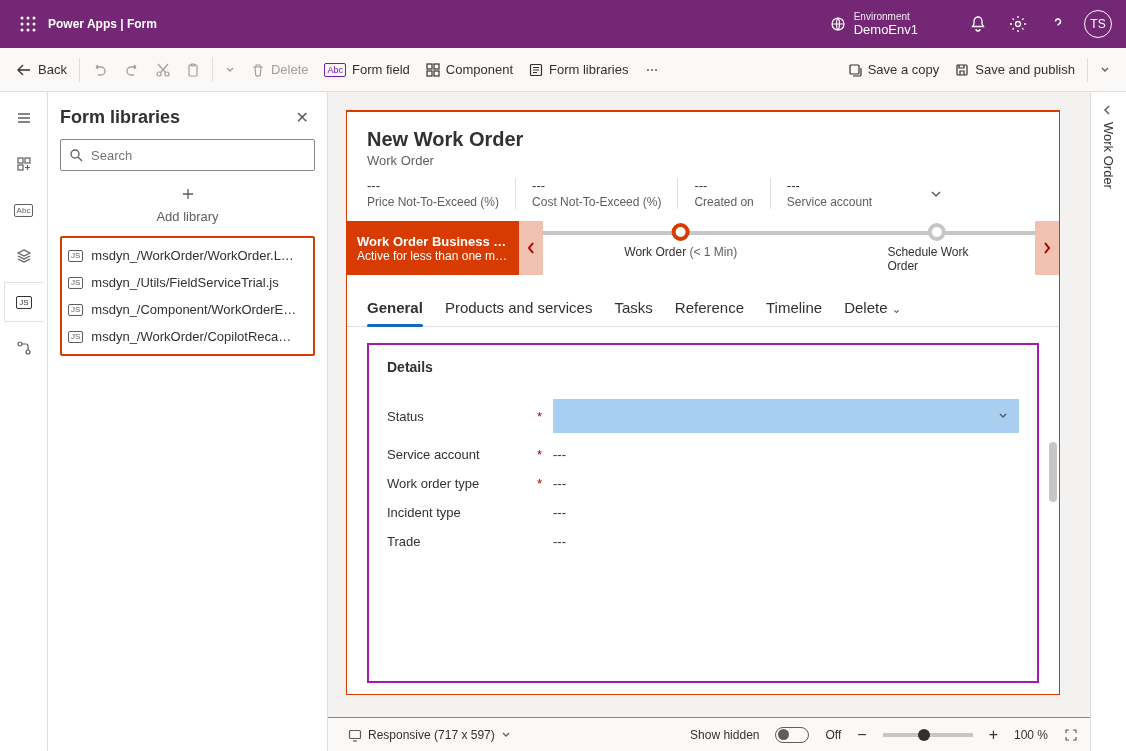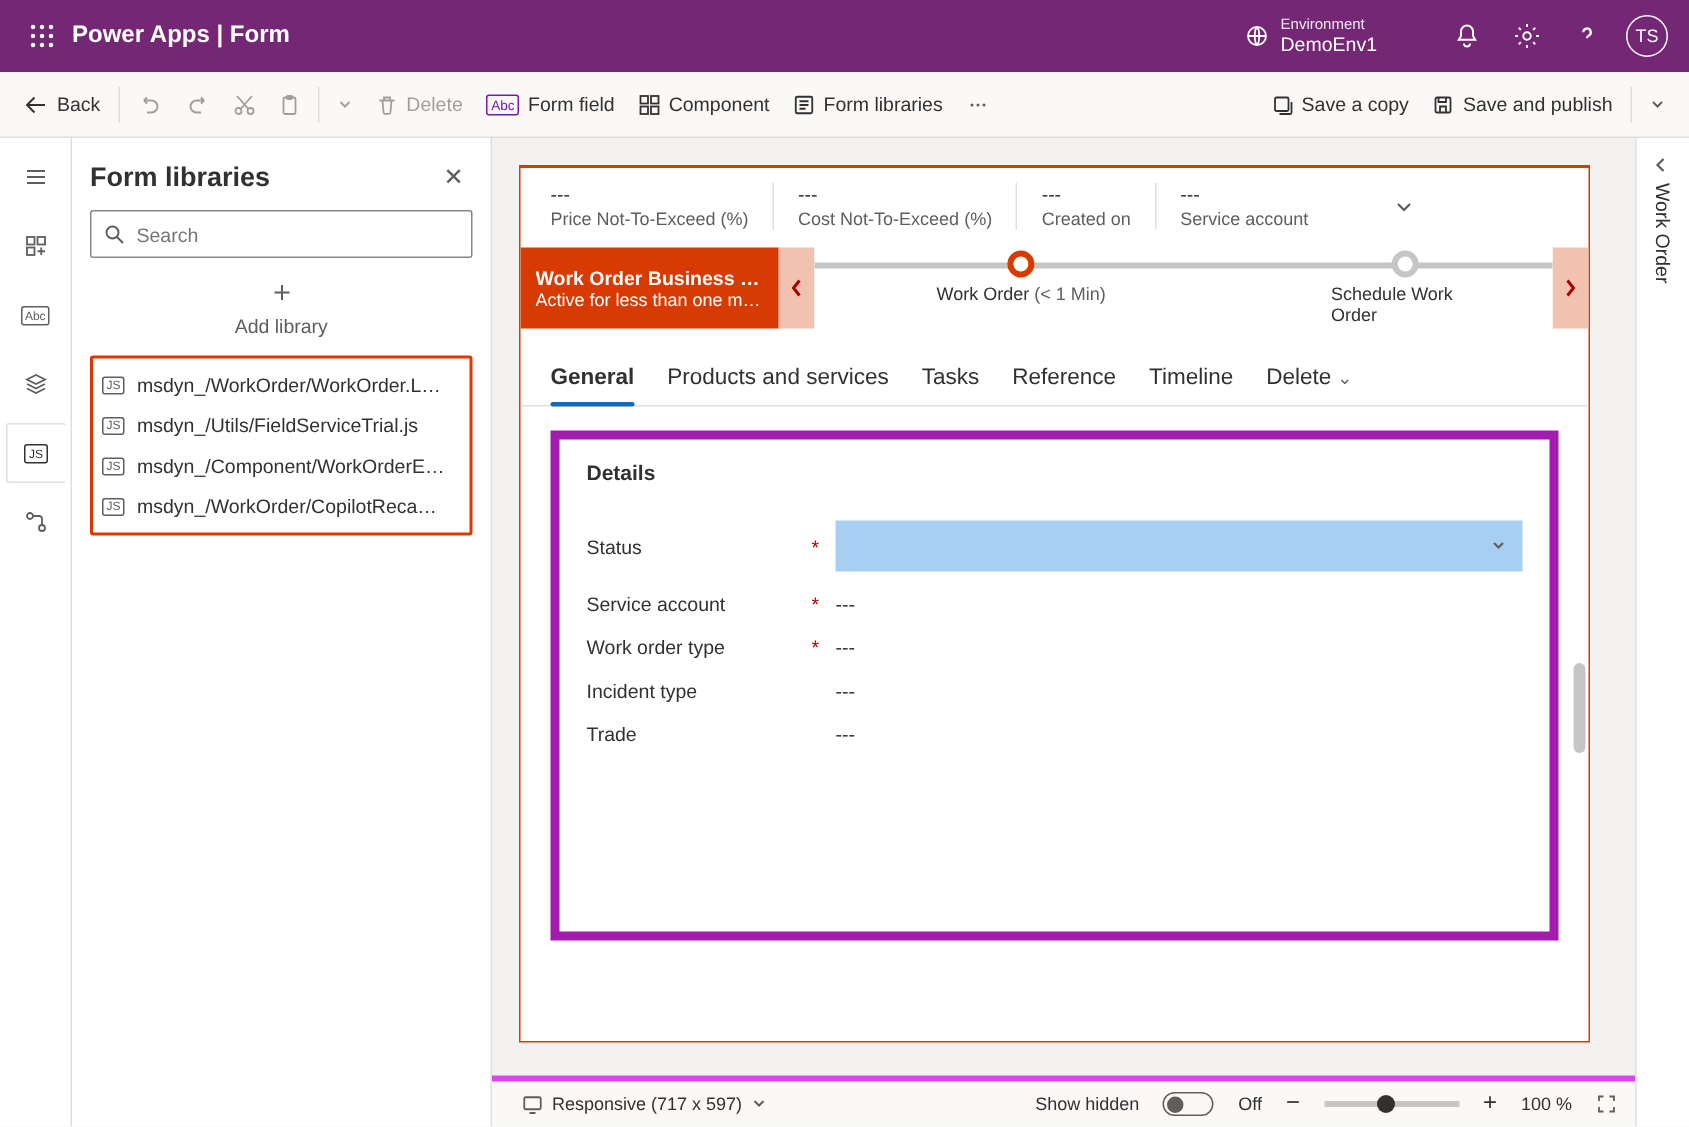--- a/index.html
+++ b/index.html
@@ -1,21 +1,21 @@
 <!DOCTYPE html>
 <html><head>
 <meta charset="utf-8">
 <style>
   * { box-sizing: border-box; margin: 0; padding: 0; font-family: "Segoe UI", Tahoma, sans-serif; }
   body { width: 1126px; height: 751px; overflow: hidden; background: #fff; color: #323130; font-size: 13px; }
 
   
   .app-header { height: 48px; background: #742774; color: #fff; display: flex; align-items: center; padding: 0 8px; }
   .waffle { width: 40px; display: flex; justify-content: center; align-items: center; }
-  .app-title { font-size: 16px; font-weight: 600; }
+  .app-title { font-size: 12px; font-weight: 600; }
   .app-header-spacer { flex: 1; }
   .env-block { display: flex; align-items: center; gap: 8px; margin-right: 40px; }
   .env-text .lbl { font-size: 10px; line-height: 11px; opacity: .9; }
   .env-text .val { font-size: 13px; line-height: 15px; }
   .hdr-icon { width: 40px; display: flex; justify-content: center; align-items: flex-start; cursor: pointer; }
   .avatar { width: 28px; height: 28px; border: 1.5px solid #fff; border-radius: 50%; display: flex; align-items: center; justify-content: center; font-size: 12px; }
 
   
   .cmdbar { height: 44px; border-bottom: 1px solid #e1dfdd; display: flex; align-items: center; padding: 0 8px; background: #faf9f8; }
   .cmdbtn { display: inline-flex; align-items: center; gap: 6px; padding: 4px 8px; height: 32px; cursor: pointer; color: #323130; border-radius: 2px; }
@@ -70,38 +70,38 @@
   .bpf-arrow-r { width:24px; background:#f1c2b0; display:flex; align-items:center; justify-content:center; color:#a80000; cursor:pointer; }
 
   
   .tabs { display:flex; gap:22px; padding:0 20px; margin-top:14px; border-bottom:1px solid #e1dfdd; }
   .tab { padding:10px 0; font-size:15px; cursor:pointer; color:#323130; position:relative; }
   .tab.active { font-weight:600; }
   .tab.active::after { content:""; position:absolute; left:0; right:0; bottom:-1px; height:3px; background:#0f6cbd; border-radius:2px; }
   .tab .chev { margin-left:4px; font-size:12px; color:#605e5c; }
 
   
-  .details-card { border:6px solid #a21caf; margin:16px 20px; padding:14px 18px 8px 18px; height:340px; overflow-y:auto; }
+  .details-card { border:2px solid #a21caf; margin:16px 20px; padding:14px 18px 8px 18px; height:340px; overflow-y:auto; }
   .details-card h4 { font-size:14px; font-weight:600; margin-bottom:24px; }
   .field-row { display:flex; align-items:center; margin-bottom:14px; }
   .field-row .fl { width:150px; font-size:13px; }
   .field-row .req { color:#a80000; width:16px; }
   .field-row .fv { flex:1; font-size:13px; }
   .status-select { flex:1; height:34px; background:#a8cef1; border:none; display:flex; align-items:center; justify-content:flex-end; padding-right:10px; color:#605e5c; cursor:pointer; }
 
   
   .vscroll { position:absolute; right:2px; top:330px; width:8px; height:180px; }
   .vscroll .thumb { position:absolute; top:0; width:8px; height:60px; background:#c8c6c4; border-radius:4px; cursor:pointer; }
 
   
   .right-rail { width:36px; border-left:1px solid #e1dfdd; display:flex; justify-content:center; padding-top:12px; background:#fff; cursor:pointer; }
   .right-rail .lbl { writing-mode: vertical-rl; font-size:13px; color:#323130; margin-top:6px; }
 
   
-  .status-bar { position:absolute; bottom:0; left:0; right:0; height:34px; border-top:4px solid #d946ef; background:#faf9f8; display:flex; align-items:center; padding:0 12px; gap:16px; font-size:12px; color:#323130; }
+  .status-bar { position:absolute; bottom:0; left:0; right:0; height:34px; border-top:1px solid #d946ef; background:#faf9f8; display:flex; align-items:center; padding:0 12px; gap:16px; font-size:12px; color:#323130; }
   .status-bar .spacer { flex:1; }
   .toggle { width:34px; height:16px; border:1px solid #605e5c; border-radius:8px; position:relative; cursor:pointer; }
   .toggle .knob { position:absolute; left:2px; top:1.5px; width:11px; height:11px; background:#605e5c; border-radius:50%; }
   .slider { width:90px; height:4px; background:#c8c6c4; position:relative; cursor:pointer; }
   .slider .dot { position:absolute; left:35px; top:-4px; width:12px; height:12px; background:#323130; border-radius:50%; }
 
   svg { display:block; }
 </style>
 </head>
 <body>
@@ -315,20 +315,24 @@
         </div>
       <div class="lib-item">
           <span class="js-badge">JS</span>
           <span class="name">msdyn_/WorkOrder/CopilotReca…</span>
         </div>
     </div>
   </div>
 
   <div class="canvas-wrap">
     <div class="form-surface">
+      <div class="form-hdr">
+        <h2>New Work Order</h2>
+        <div class="sub">Work Order</div>
+      </div>
       <div class="hdr-fields">
         <div class="hdr-field">
             <div class="v">---</div>
             <div class="l">Price Not-To-Exceed (%)</div>
           </div>
         <div class="hdr-field">
             <div class="v">---</div>
             <div class="l">Cost Not-To-Exceed (%)</div>
           </div>
         <div class="hdr-field">

